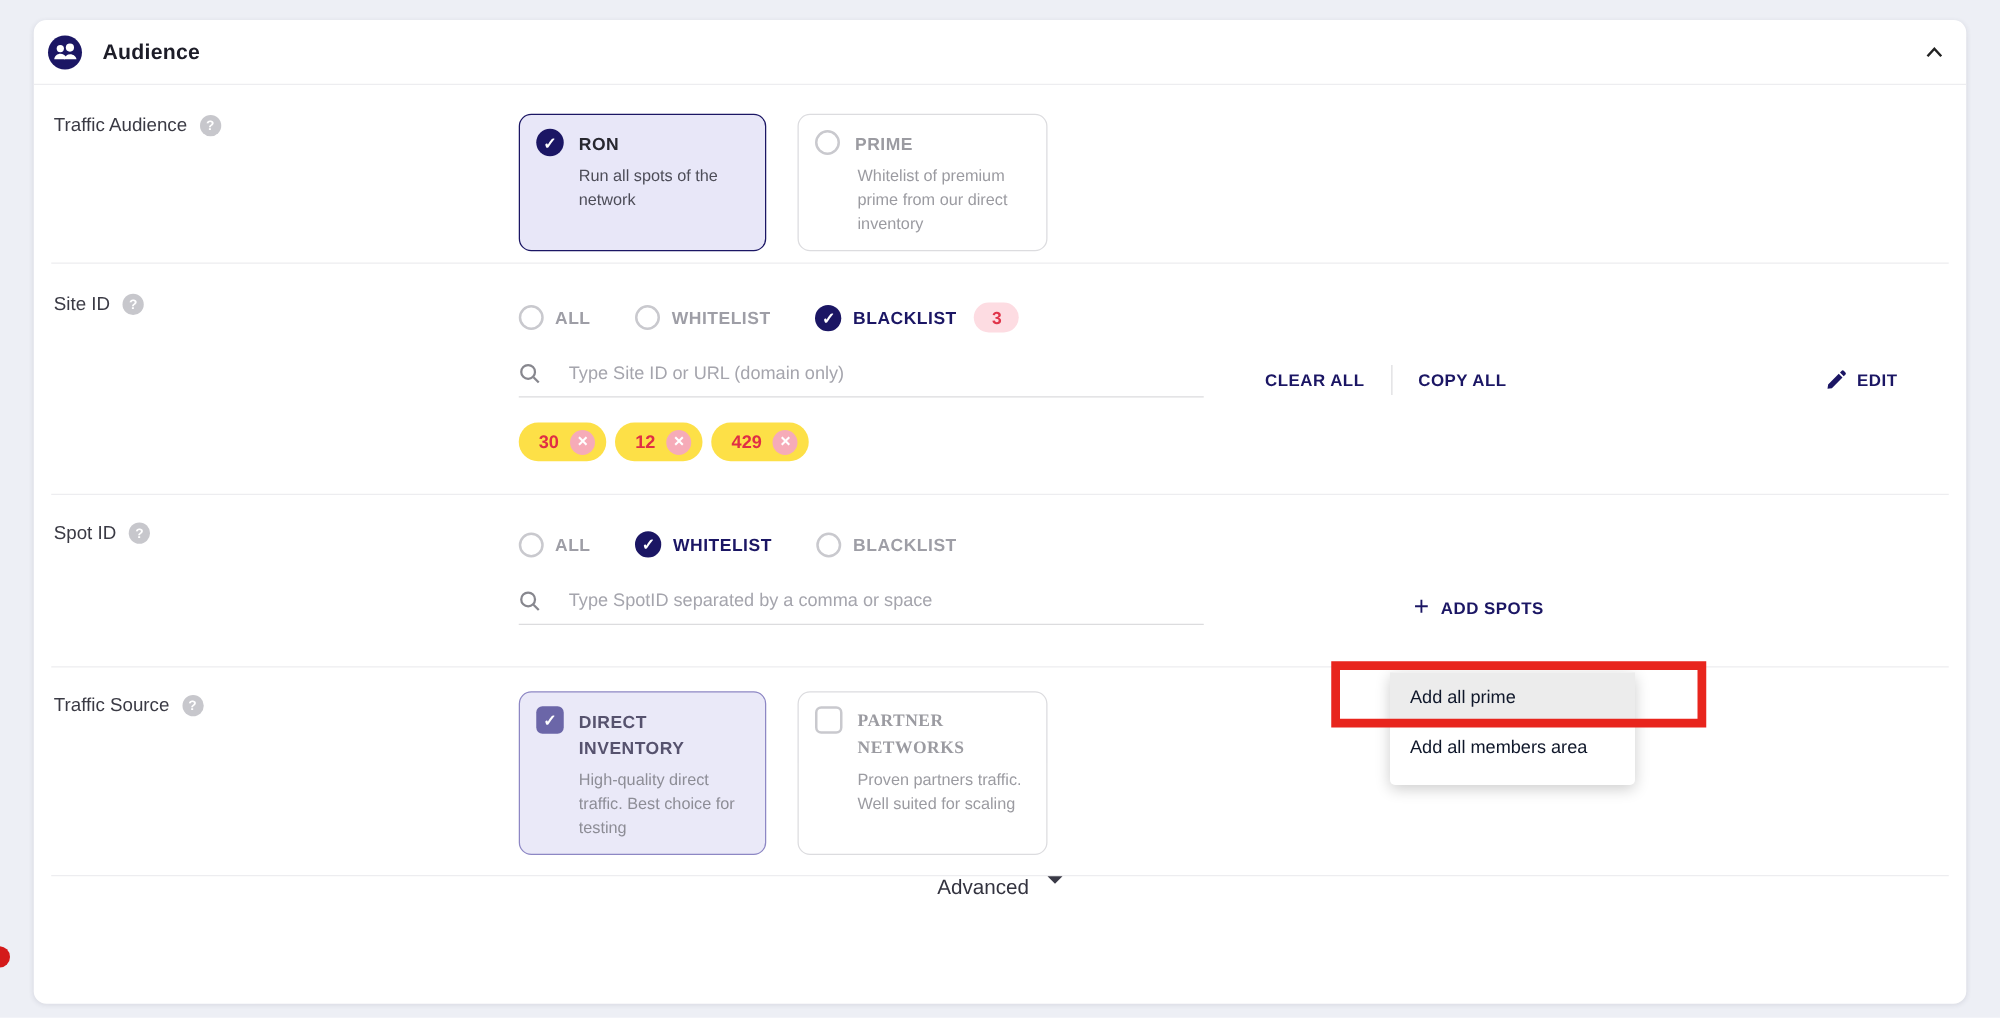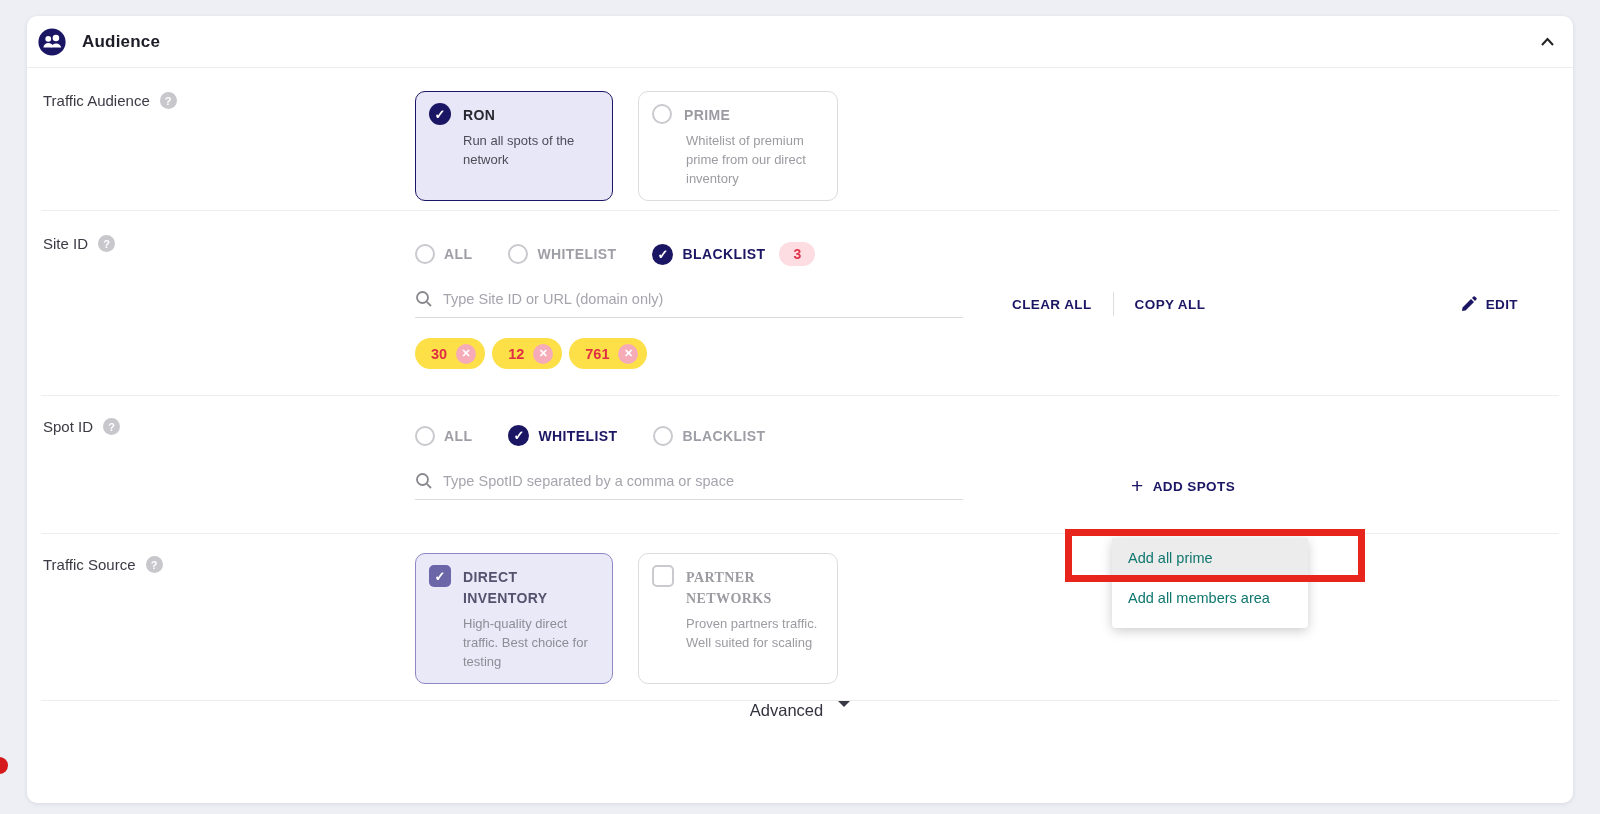--- a/index.html
+++ b/index.html
@@ -57,21 +57,21 @@
   .radio-item { display:flex; align-items:center; gap:9px; cursor:pointer; }
   .radio-item .rlabel { font-size:14px; font-weight:600; letter-spacing:.4px; color:#9e9ea6; }
   .radio-item.sel .rlabel { color:#1b1664; font-weight:700; }
   .count-badge { margin-left:5px; min-width:36px; height:24px; border-radius:13px;
                  background:#fddce2; color:#e0344a; font-size:14px; font-weight:600;
                  display:flex; align-items:center; justify-content:center; padding:0 10px; }
 
   
   .input-row { display:flex; align-items:center; }
   .search-field { width:548px; border-bottom:1px solid #dcdcde; padding-bottom:9px;
-                  display:flex; align-items:center; gap:10px; }
+                  display:flex; align-items:center; gap:22px; }
   .search-field input { border:none; outline:none; flex:1; font-size:14.5px; color:#333;
                         font-family:"Liberation Sans", sans-serif; background:transparent; }
   .search-field input::placeholder { color:#a5a5ad; }
   .txt-btn { font-size:13.5px; font-weight:700; letter-spacing:.4px; color:#1b1664;
              cursor:pointer; display:flex; align-items:center; gap:9px; white-space:nowrap; }
   .v-div { width:1px; height:24px; background:#dddde0; margin:0 21px; }
   .edit-btn { margin-left:auto; margin-right:41px; }
   .plus-glyph { font-size:21px; font-weight:400; line-height:18px; color:#1b1664; }
 
   
@@ -87,21 +87,21 @@
   .adv-row { height:100px; display:flex; justify-content:center; gap:15px;
              cursor:pointer; }
   .adv-text { font-size:16.5px; color:#33333f; }
   .caret-down { width:0; height:0; border-left:6px solid transparent; border-right:6px solid transparent;
                 border-top:6px solid #3a3a46; }
 
   
   .dropdown { position:absolute; left:1085px; top:522px; width:196px; background:#fff;
               border-radius:4px; box-shadow:0 3px 12px rgba(0,0,0,.20); padding-bottom:10px; z-index:5; }
   .menu-item { height:40px; display:flex; align-items:center; padding:0 16px;
-               font-size:14.5px; color:#0f766e; cursor:pointer; }
+               font-size:14.5px; color:#0f172a; cursor:pointer; }
   .menu-item.hovered { background:#ececec; }
   .annotation-box { position:absolute; left:1038px; top:513px; width:300px; height:53px;
                     border:7px solid #e8251d; z-index:6; pointer-events:none; }
 
   .edge-dot { position:absolute; left:-9px; top:757px; width:17px; height:17px;
               border-radius:50%; background:#d41a1a; z-index:7; }
 
   svg { display:block; }
 </style>
 </head>
@@ -192,21 +192,21 @@
       <div class="chips-row">
         <span class="chip">
           <span>30</span>
           <span class="chip-x">✕</span>
         </span>
         <span class="chip">
           <span>12</span>
           <span class="chip-x">✕</span>
         </span>
         <span class="chip">
-          <span>761</span>
+          <span>429</span>
           <span class="chip-x">✕</span>
         </span>
       </div>
     </div>
   </div>
 
   <div class="row r3">
     <div class="row-label" style="padding-top:22px;">
       <span class="lbl">Spot ID</span>
       <span class="help">?</span>

